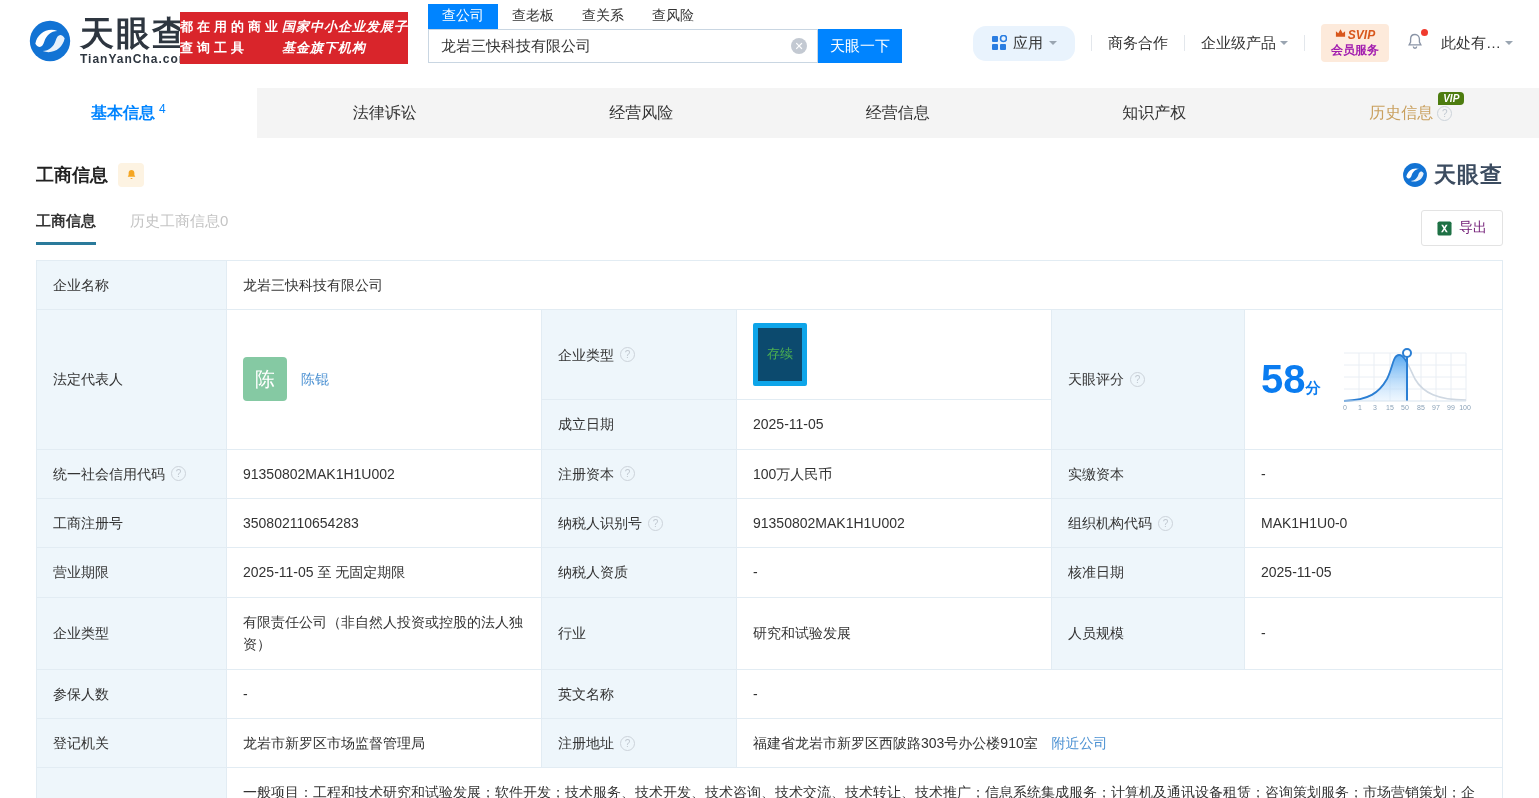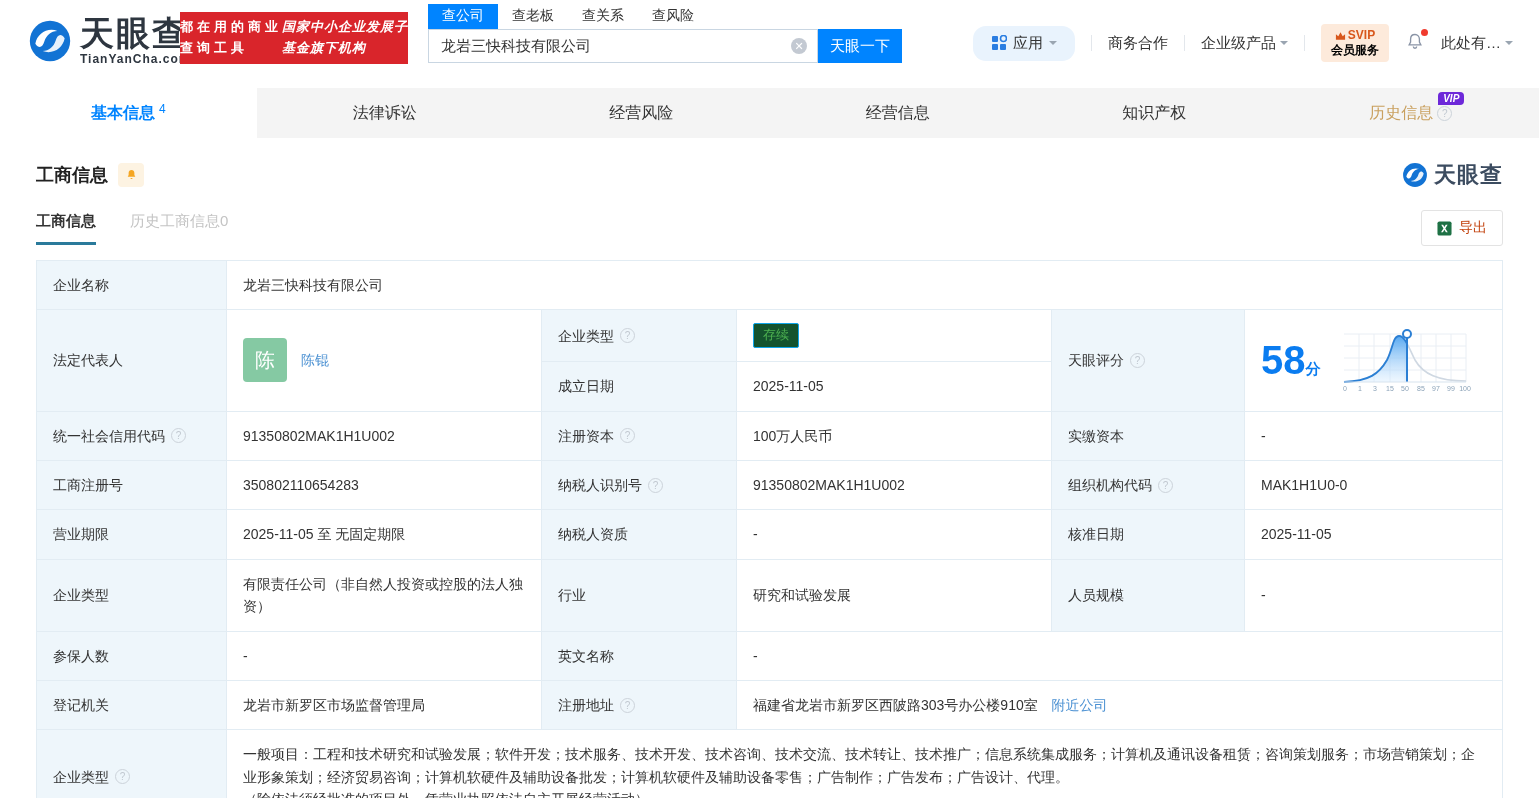--- a/index.html
+++ b/index.html
@@ -32,66 +32,66 @@
   .search-btn { width:84px; height:34px; background:#0084ff; color:#fff; border:none; font-size:15px;
      cursor:pointer; font-family:inherit; }
 
   .right-menu { position:absolute; right:26px; top:24px; display:flex; align-items:center; gap:16px; font-size:15px; }
   .apps-btn { display:flex; align-items:center; gap:6px; background:#e9f3fd; padding:8px 18px; border-radius:13px; cursor:pointer;}
   .menu-item { cursor:pointer; display:flex; align-items:center; gap:4px; }
   .sep { width:1px; height:16px; background:#e3e7ec; }
   .caret { width:0; height:0; border:4px solid transparent; border-top-color:#9aa5b1; margin-top:4px; }
   .svip { background:#fdeadb; border-radius:4px; padding:4px 10px; display:flex; flex-direction:column;
      align-items:center; line-height:1.25; cursor:pointer;}
-  .svip .t1 { color:#d8571c; font-size:12px; font-weight:bold; display:flex; align-items:center; gap:2px;}
-  .svip .t2 { color:#000000; font-size:12px; font-weight:bold; }
+  .svip .t1 { color:#d8571c; font-size:12px; font-weight:bold; font-style:italic; display:flex; align-items:flex-start; gap:2px;}
+  .svip .t2 { color:#a21caf; font-size:12px; font-weight:bold; }
   .bell-wrap { position:relative; cursor:pointer; }
   .red-dot { position:absolute; top:-3px; right:-3px; width:7px; height:7px; background:#f03b2e; border-radius:50%; }
 
   
   .nav { display:flex; height:50px; background:#f4f4f4; }
   .nav-tab { flex:1; display:flex; align-items:center; justify-content:center; gap:4px; font-size:16px;
      color:#333; cursor:pointer; position:relative; }
   .nav-tab.active { background:#fff; color:#0084ff; font-weight:bold; }
   .nav-tab.active .count { font-size:12px; font-weight:normal; margin-top:-8px;}
   .nav-tab.vip-tab { color:#c9a05f; }
-  .vip-badge { position:absolute; top:4px; margin-left:81px; background:#6d28d9; color:#fff; font-size:10px;
+  .vip-badge { position:absolute; top:4px; margin-left:81px; background:#4d7c0f; color:#fff; font-size:10px;
      font-weight:bold; font-style:italic; padding:1px 5px; border-radius:4px 4px 4px 0; }
   .qmark { display:inline-block; width:15px; height:15px; border-radius:50%; border:1px solid #ccd3da;
      color:#c0c8d0; font-size:10px; line-height:14px; text-align:center; }
 
   
   .content { padding:0 36px; }
   .section-head { display:flex; align-items:center; justify-content:space-between; margin-top:22px; }
   .sec-title-wrap { display:flex; align-items:center; gap:10px; }
   .sec-title { font-size:18px; font-weight:bold; color:#222; }
   .bell-chip { width:26px; height:24px; background:#fdf3e2; border-radius:4px; display:flex;
      align-items:center; justify-content:center; cursor:pointer; }
   .watermark { display:flex; align-items:center; gap:6px; }
   .watermark .wm-text { font-size:22px; font-weight:bold; color:#3c4c60; letter-spacing:1px;}
 
   .subtab-row { display:flex; align-items:center; justify-content:space-between; margin-top:20px; }
   .subtabs { display:flex; gap:34px; font-size:15px; }
   .subtab { padding-bottom:11px; cursor:pointer; color:#c4c4c4; }
   .subtab.active { color:#333; font-weight:bold; border-bottom:3px solid #2a7a9b; }
   .export-btn { display:flex; align-items:center; gap:7px; border:1px solid #e3e3e3; background:#fff;
-     border-radius:3px; padding:8px 15px; font-size:14px; color:#c2410c; cursor:pointer; font-family:inherit;}
+     border-radius:3px; padding:8px 15px; font-size:14px; color:#701a75; cursor:pointer; font-family:inherit;}
 
   
   .info-table { width:100%; border-collapse:collapse; margin-top:14px; table-layout:fixed; }
   .info-table td { border:1px solid #e2ecf3; font-size:14px; padding:13px 16px; vertical-align:middle;
      word-break:break-all; line-height:1.6; }
   .info-table td.lbl { background:#eef6fb; }
   .lbl-inner { display:flex; align-items:center; gap:6px; }
   .link { color:#4a90d2; cursor:pointer; text-decoration:none; }
   .legal-cell { display:flex; align-items:center; gap:14px; }
   .avatar { width:44px; height:44px; border-radius:4px; background:#85c9a3; color:#fff; font-size:20px;
      display:flex; align-items:center; justify-content:center; }
-  .status-badge { display:inline-block; background:#14532d; border:1px solid #0ea5e9; color:#4caf50;
-     font-size:13px; padding:1px 9px; border-radius:2px; }
+  .status-badge { display:inline-block; background:#0c4a6e; border:5px solid #0ea5e9; color:#4caf50;
+     font-size:13px; padding:16px 9px; border-radius:2px; }
   .score-cell { display:flex; align-items:center; gap:14px; }
   .score-num { color:#0a7cf0; font-size:40px; font-weight:bold; line-height:1; }
   .score-unit { color:#0a7cf0; font-size:15px; font-weight:bold; }
   .scope-note { display:block; }
 </style>
 </head>
 <body>
 
 <div class="header">
   <div class="logo">

